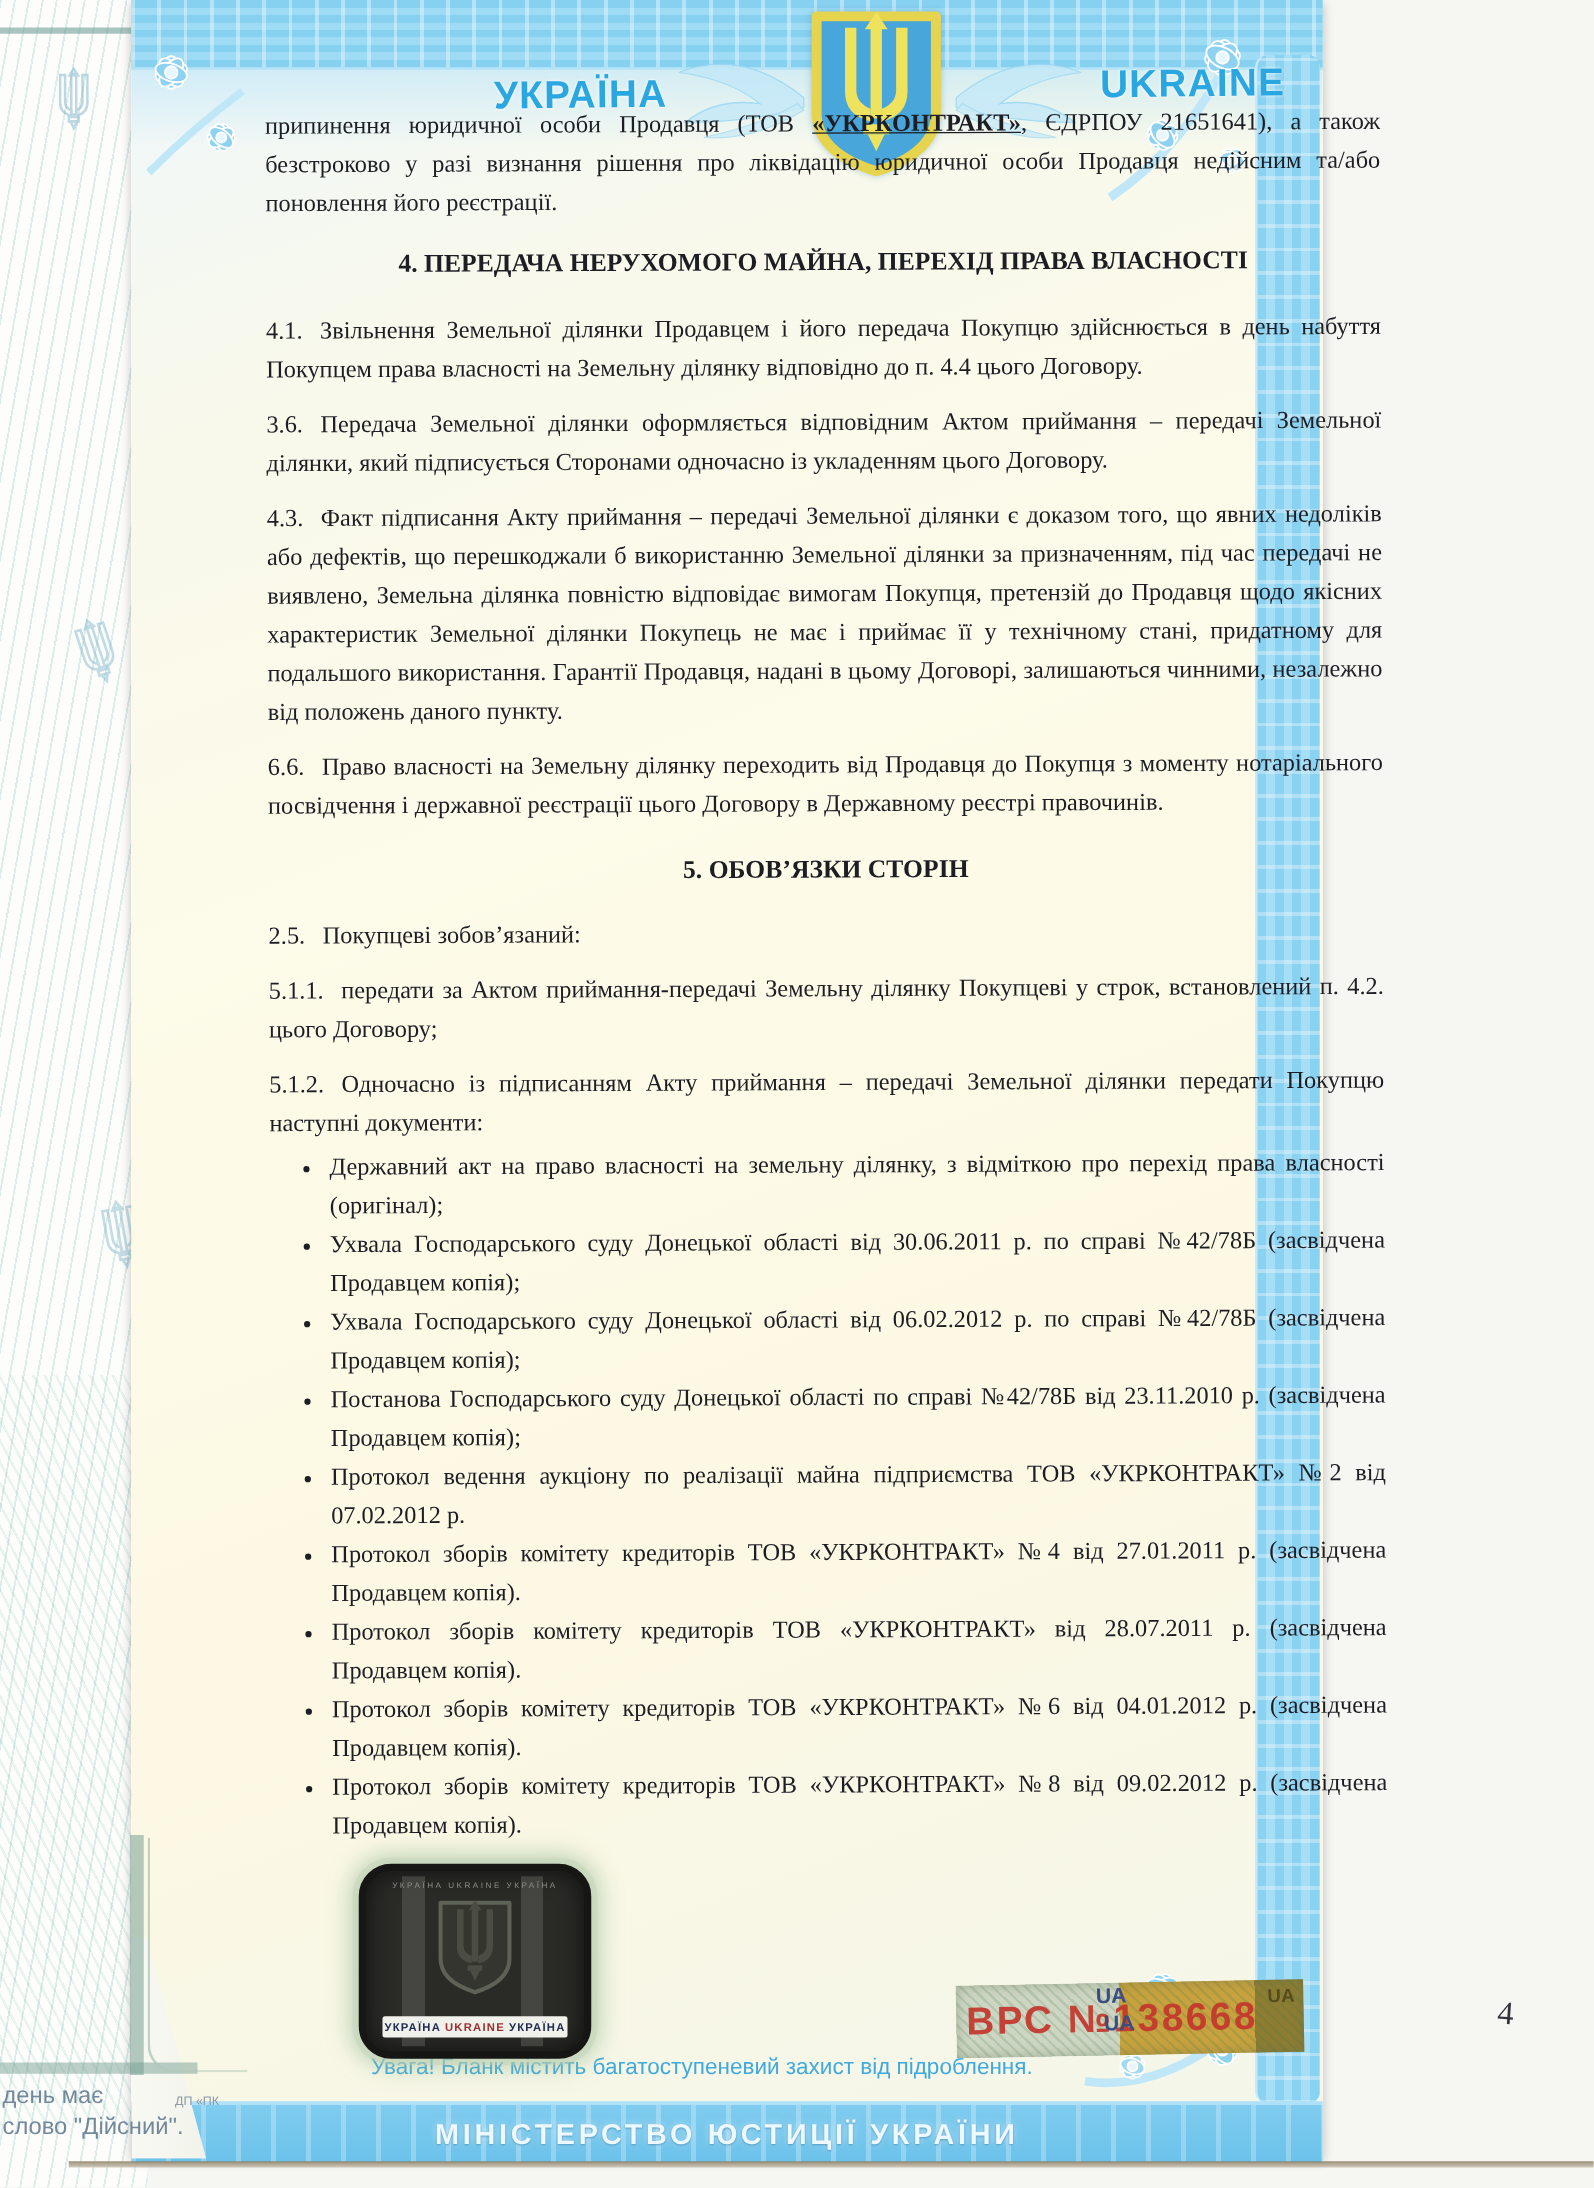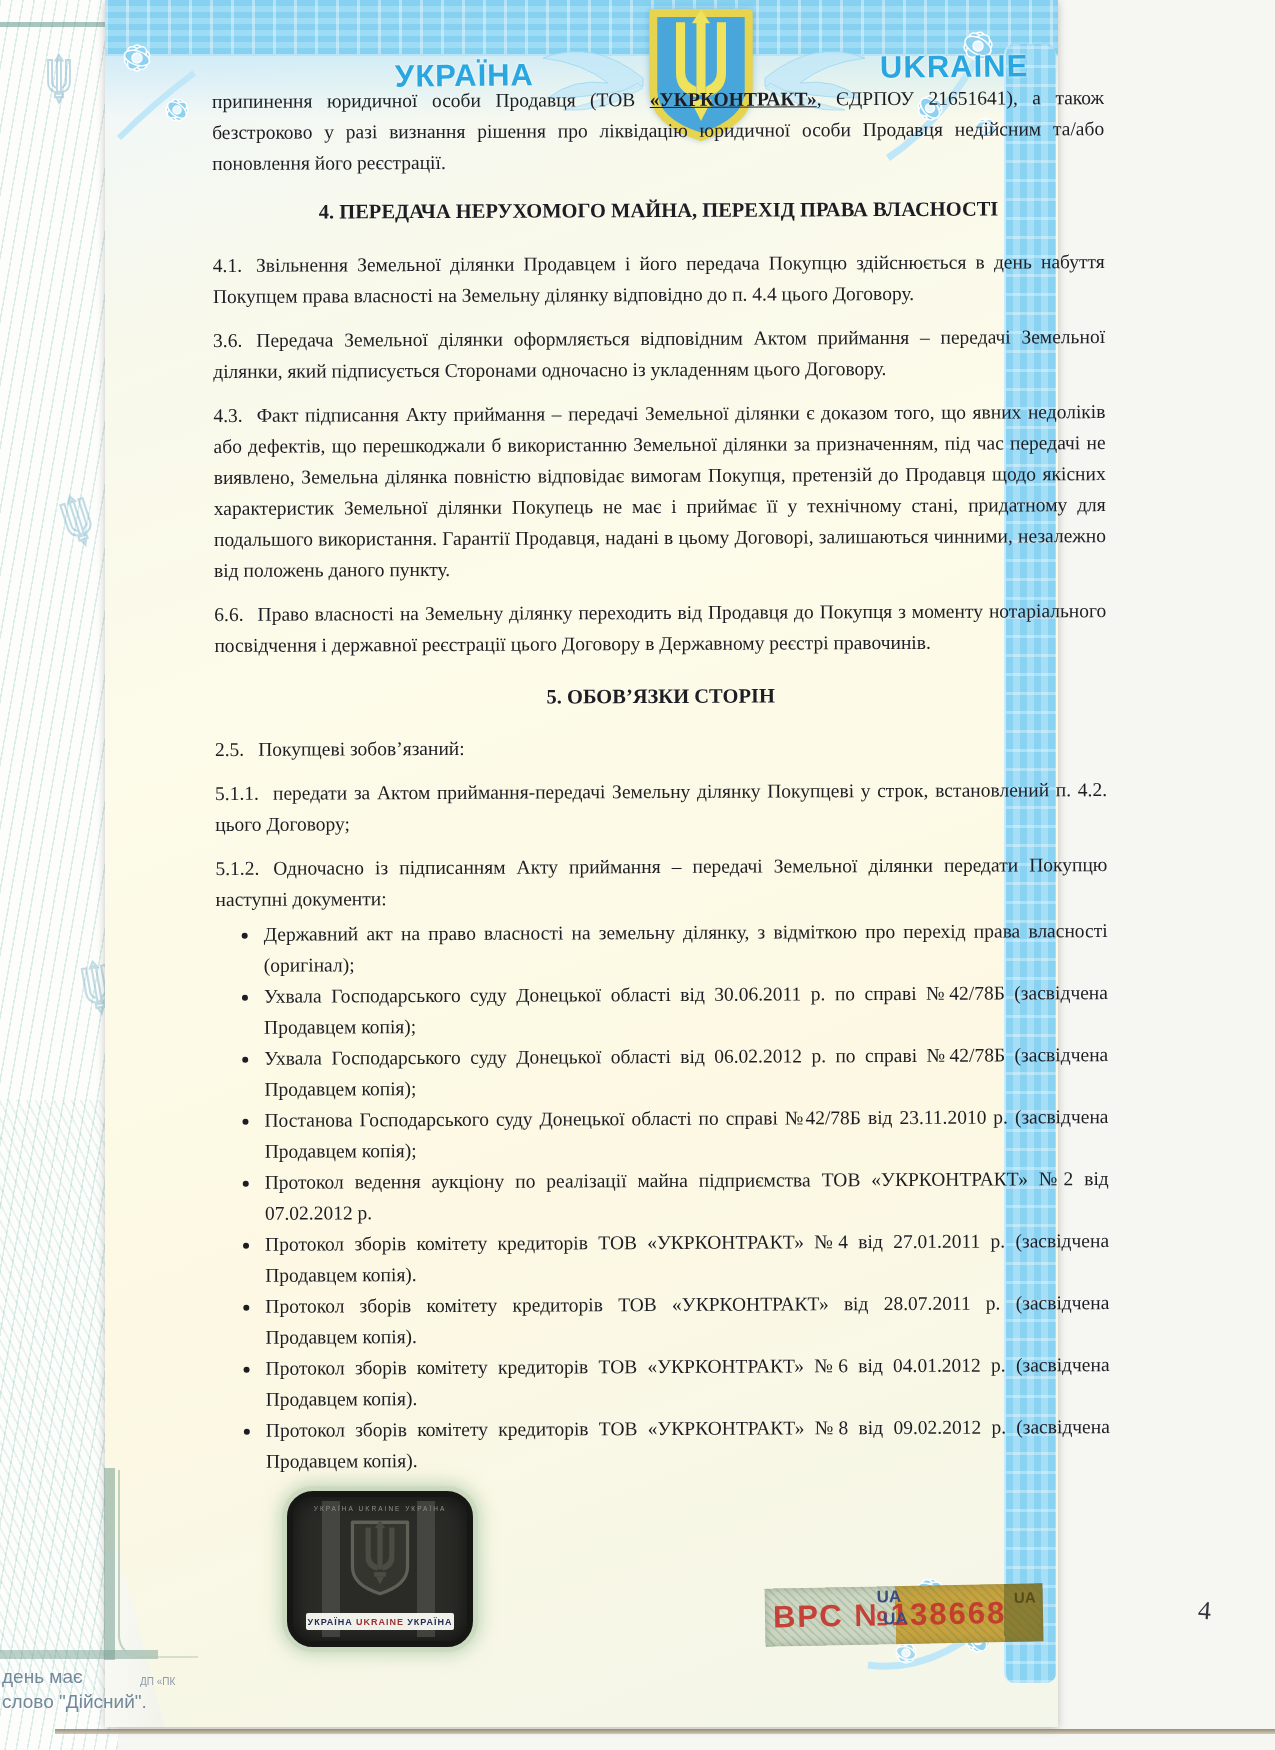--- a/index.html
+++ b/index.html
@@ -342,20 +342,24 @@
 
     <div class="serial">
       <div class="serial-text"><span>ВРС №</span><span>138668</span></div>
       <div class="serial-ua t">UA</div>
       <div class="serial-ua m">UA</div>
       <div class="serial-ua r">UA</div>
     </div>
 
     <div class="pgnum">4</div>
 
+    <div class="warning">Увага! Бланк містить багатоступеневий захист від підроблення.</div>
+    <div class="band-ministry">
+      <span class="ministry-text">МІНІСТЕРСТВО ЮСТИЦІЇ УКРАЇНИ</span>
+    </div>
   </div>
 
   <div class="wedge"></div>
   <div class="u-strip-v"></div>
   <div class="u-strip-h"></div>
   <div class="u-corner-box"></div>
   <div class="u-text l1">день має</div>
   <div class="u-text l2">слово "Дійсний".</div>
   <div class="u-small">ДП «ПК</div>
 

